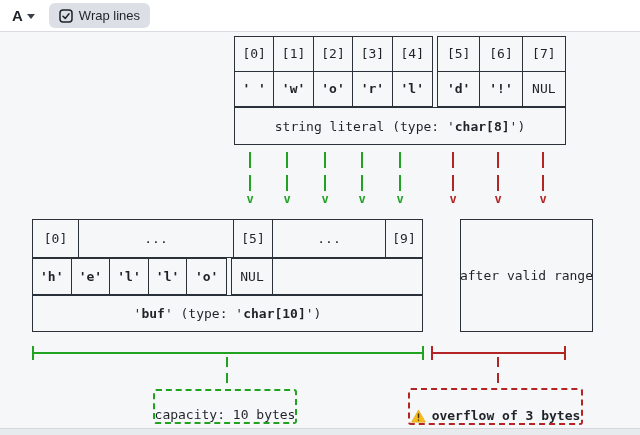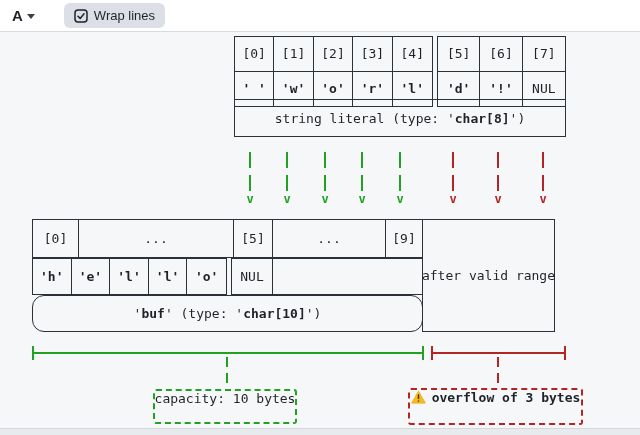--- a/index.html
+++ b/index.html
@@ -15,21 +15,21 @@
 
   
   .toolbar{
     height:32px;display:flex;align-items:center;gap:14px;
     padding:0 12px;background:#ffffff;border-bottom:1px solid #d8dce0;
   }
   .font-btn{display:flex;align-items:center;gap:4px;cursor:pointer;}
   .font-btn .A{font-size:15px;font-weight:700;color:var(--txt);}
   .caret{width:0;height:0;border-left:4px solid transparent;border-right:4px solid transparent;border-top:5px solid #3a4048;margin-top:2px;}
   .tool-btn{display:flex;align-items:center;gap:6px;font-size:13px;color:var(--txt);cursor:pointer;padding:5px 10px;border-radius:6px;}
-  .tool-btn.active{background:#dce0e6;margin-left:15px;}
+  .tool-btn.active{background:#dce0e6;}
   .tool-btn svg{display:block;}
 
   
   .canvas{position:relative;width:640px;height:396px;background:var(--bg);
     font-family:"DejaVu Sans Mono","Liberation Mono",monospace;font-size:13px;color:var(--txt);}
   .footer-strip{height:7px;background:#e8ebee;border-top:1px solid #d3d7db;}
 
   .abs{position:absolute;}
   .grp{display:grid;border:1.5px solid var(--ink);background:var(--bg);}
   .grp>div{display:flex;align-items:center;justify-content:center;
@@ -49,21 +49,21 @@
 
   
   .bracket{height:14px;border-left:2px solid currentColor;border-right:2px solid currentColor;}
   .bracket .bar{position:absolute;left:0;right:0;top:6px;height:2px;background:currentColor;}
   .bracket.g{color:var(--green);}
   .bracket.r{color:var(--red);}
   .stem{width:2px;background:repeating-linear-gradient(to bottom,currentColor 0 10px,transparent 10px 16px);}
   .stem.g{color:var(--green);}
   .stem.r{color:var(--red);}
 
-  .note{border:2px dashed currentColor;border-radius:3px;display:flex;align-items:flex-start;justify-content:center;gap:6px;white-space:pre;}
+  .note{border:2px dashed currentColor;border-radius:3px;display:flex;align-items:flex-end;justify-content:center;gap:6px;white-space:pre;}
   .note.g{color:var(--green);}
   .note.r{color:var(--red);}
   .note .txt{color:var(--txt);}
   .warn-icon{display:block;}
 </style>
 </head>
 <body>
 
 <div class="toolbar">
   <div class="font-btn">
@@ -96,21 +96,21 @@
 
   <div class="grp abs" style="left:437px;top:4px;width:129px;height:71px;grid-template-columns:repeat(3,1fr);grid-template-rows:1fr 1fr;">
     <div>[5]</div>
     <div>[6]</div>
     <div class="lc">[7]</div>
     <div class="lr b">'d'</div>
     <div class="lr b">'!'</div>
     <div class="lr lc">NUL</div>
   </div>
 
-  <div class="labelbox abs" style="left:234px;top:67px;width:332px;height:38px;">
+  <div class="labelbox abs" style="left:234px;top:75px;width:332px;height:38px;">
     <span><span>string literal (type: '</span><span class="b">char[8]</span><span>')</span></span>
   </div>
 
   <div class="arrow g abs" style="left:243px;top:120px;">
       <div class="dash"></div>
       <div class="dash"></div>
       <span class="v">v</span>
     </div>
   <div class="arrow g abs" style="left:280px;top:120px;">
       <div class="dash"></div>
@@ -162,25 +162,25 @@
     <div class="lr b">'l'</div>
     <div class="lr b">'l'</div>
     <div class="lr lc b">'o'</div>
   </div>
 
   <div class="grp abs" style="left:231px;top:226px;width:192px;height:37px;grid-template-columns:41px 1fr;grid-template-rows:1fr;">
     <div class="lr">NUL</div>
     <div class="lr lc"></div>
   </div>
 
-  <div class="labelbox abs" style="left:32px;top:263px;width:391px;height:37px;border-radius:12px;">
+  <div class="labelbox abs" style="left:32px;top:263px;width:391px;height:37px;">
     <span><span>'</span><span class="b">buf</span><span>' (type: '</span><span class="b">char[10]</span><span>')</span></span>
   </div>
 
-  <div class="labelbox abs" style="left:422px;top:187px;width:133px;height:113px;">
+  <div class="labelbox abs" style="left:460px;top:187px;width:133px;height:113px;">
     <span>after valid range</span>
   </div>
 
   <div class="bracket g abs" style="left:32px;top:314px;width:392px;">
       <div class="bar"></div>
     </div>
   <div class="stem g abs" style="left:226px;top:325px;height:32px;"></div>
   <div class="note g abs" style="left:153px;top:357px;width:144px;height:35px;">
     <span class="txt">capacity: 10 bytes</span>
   </div>

